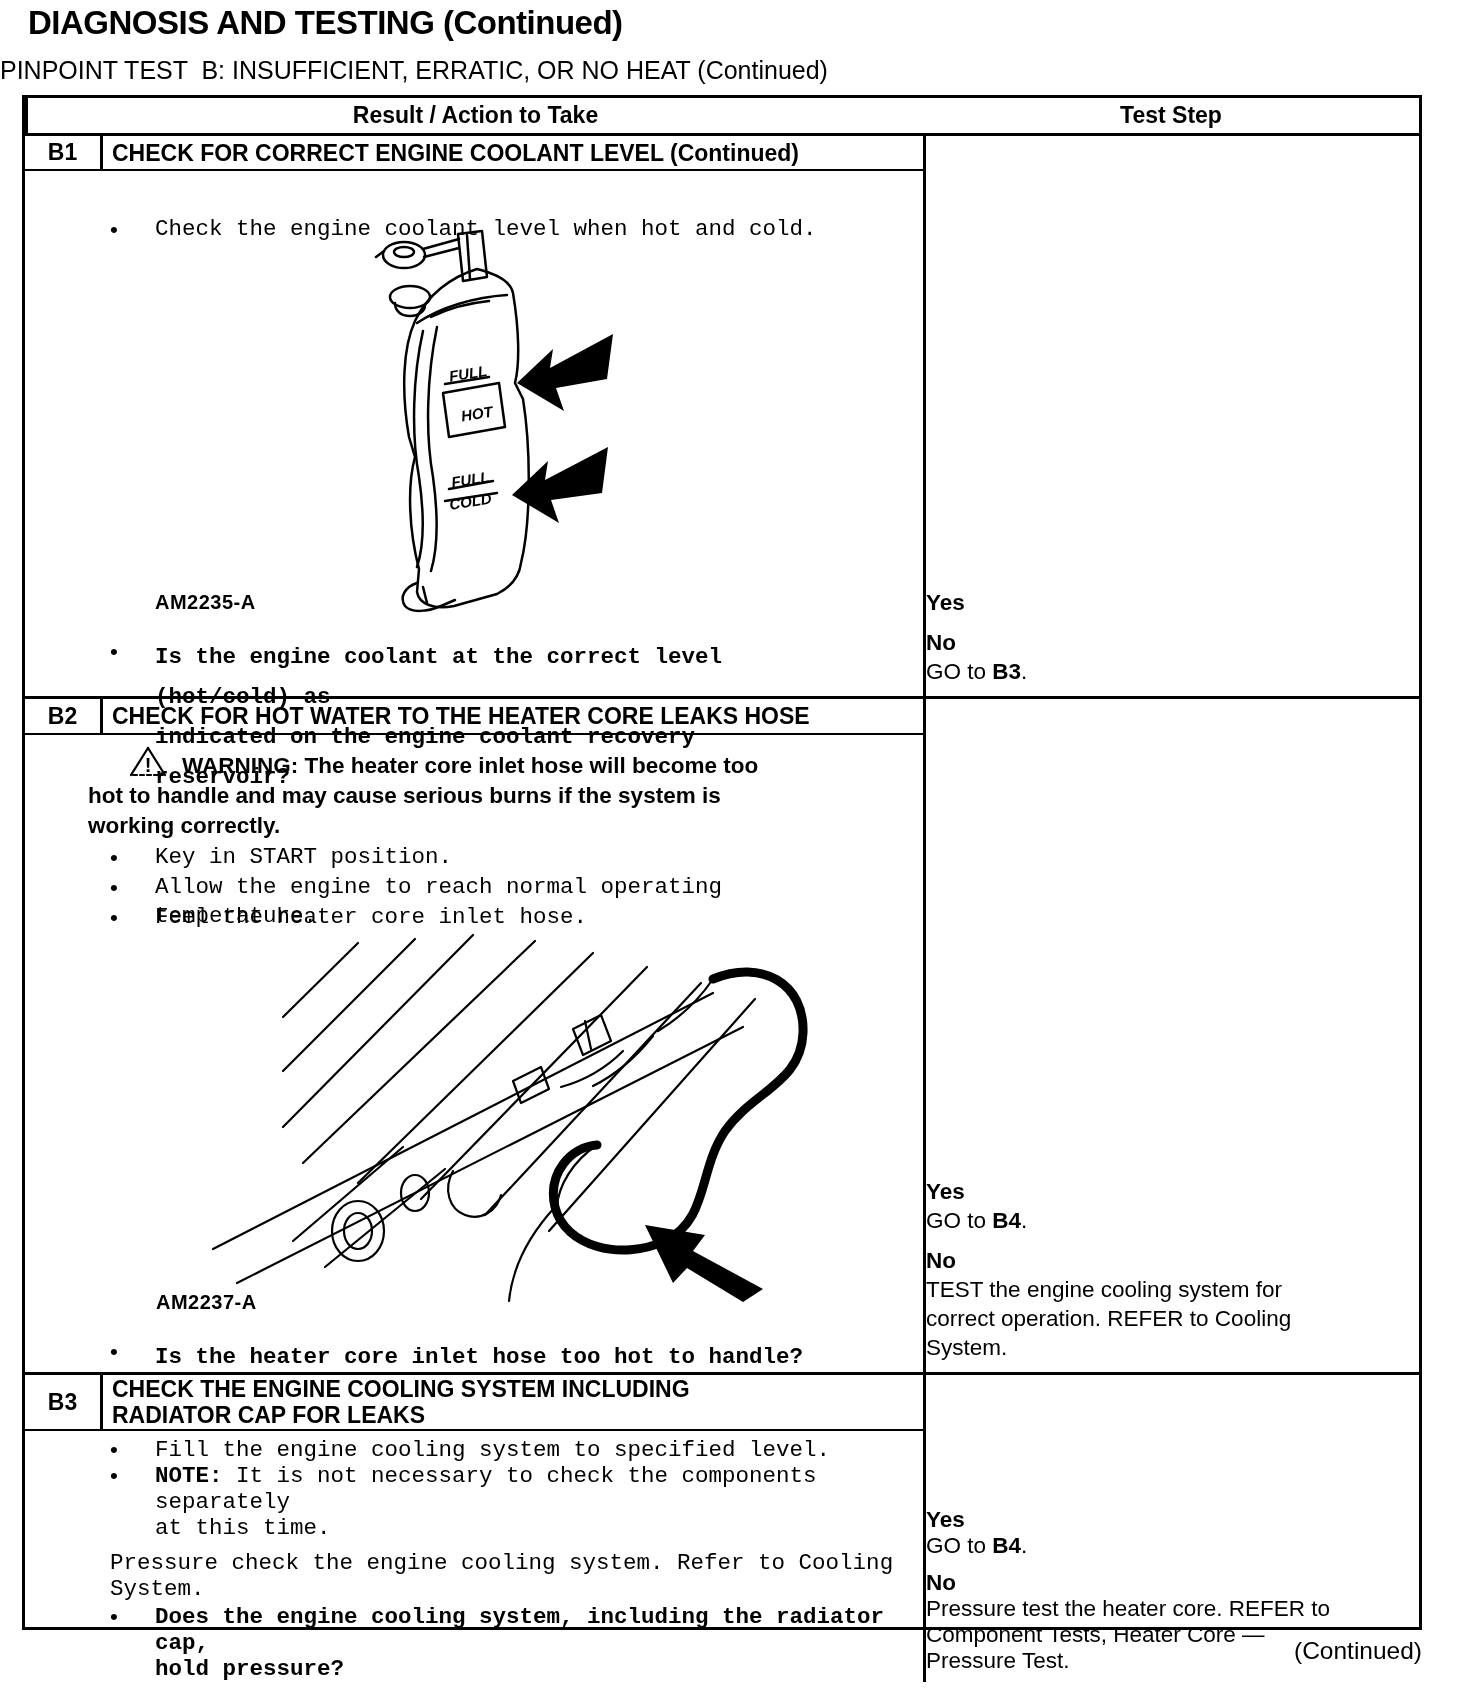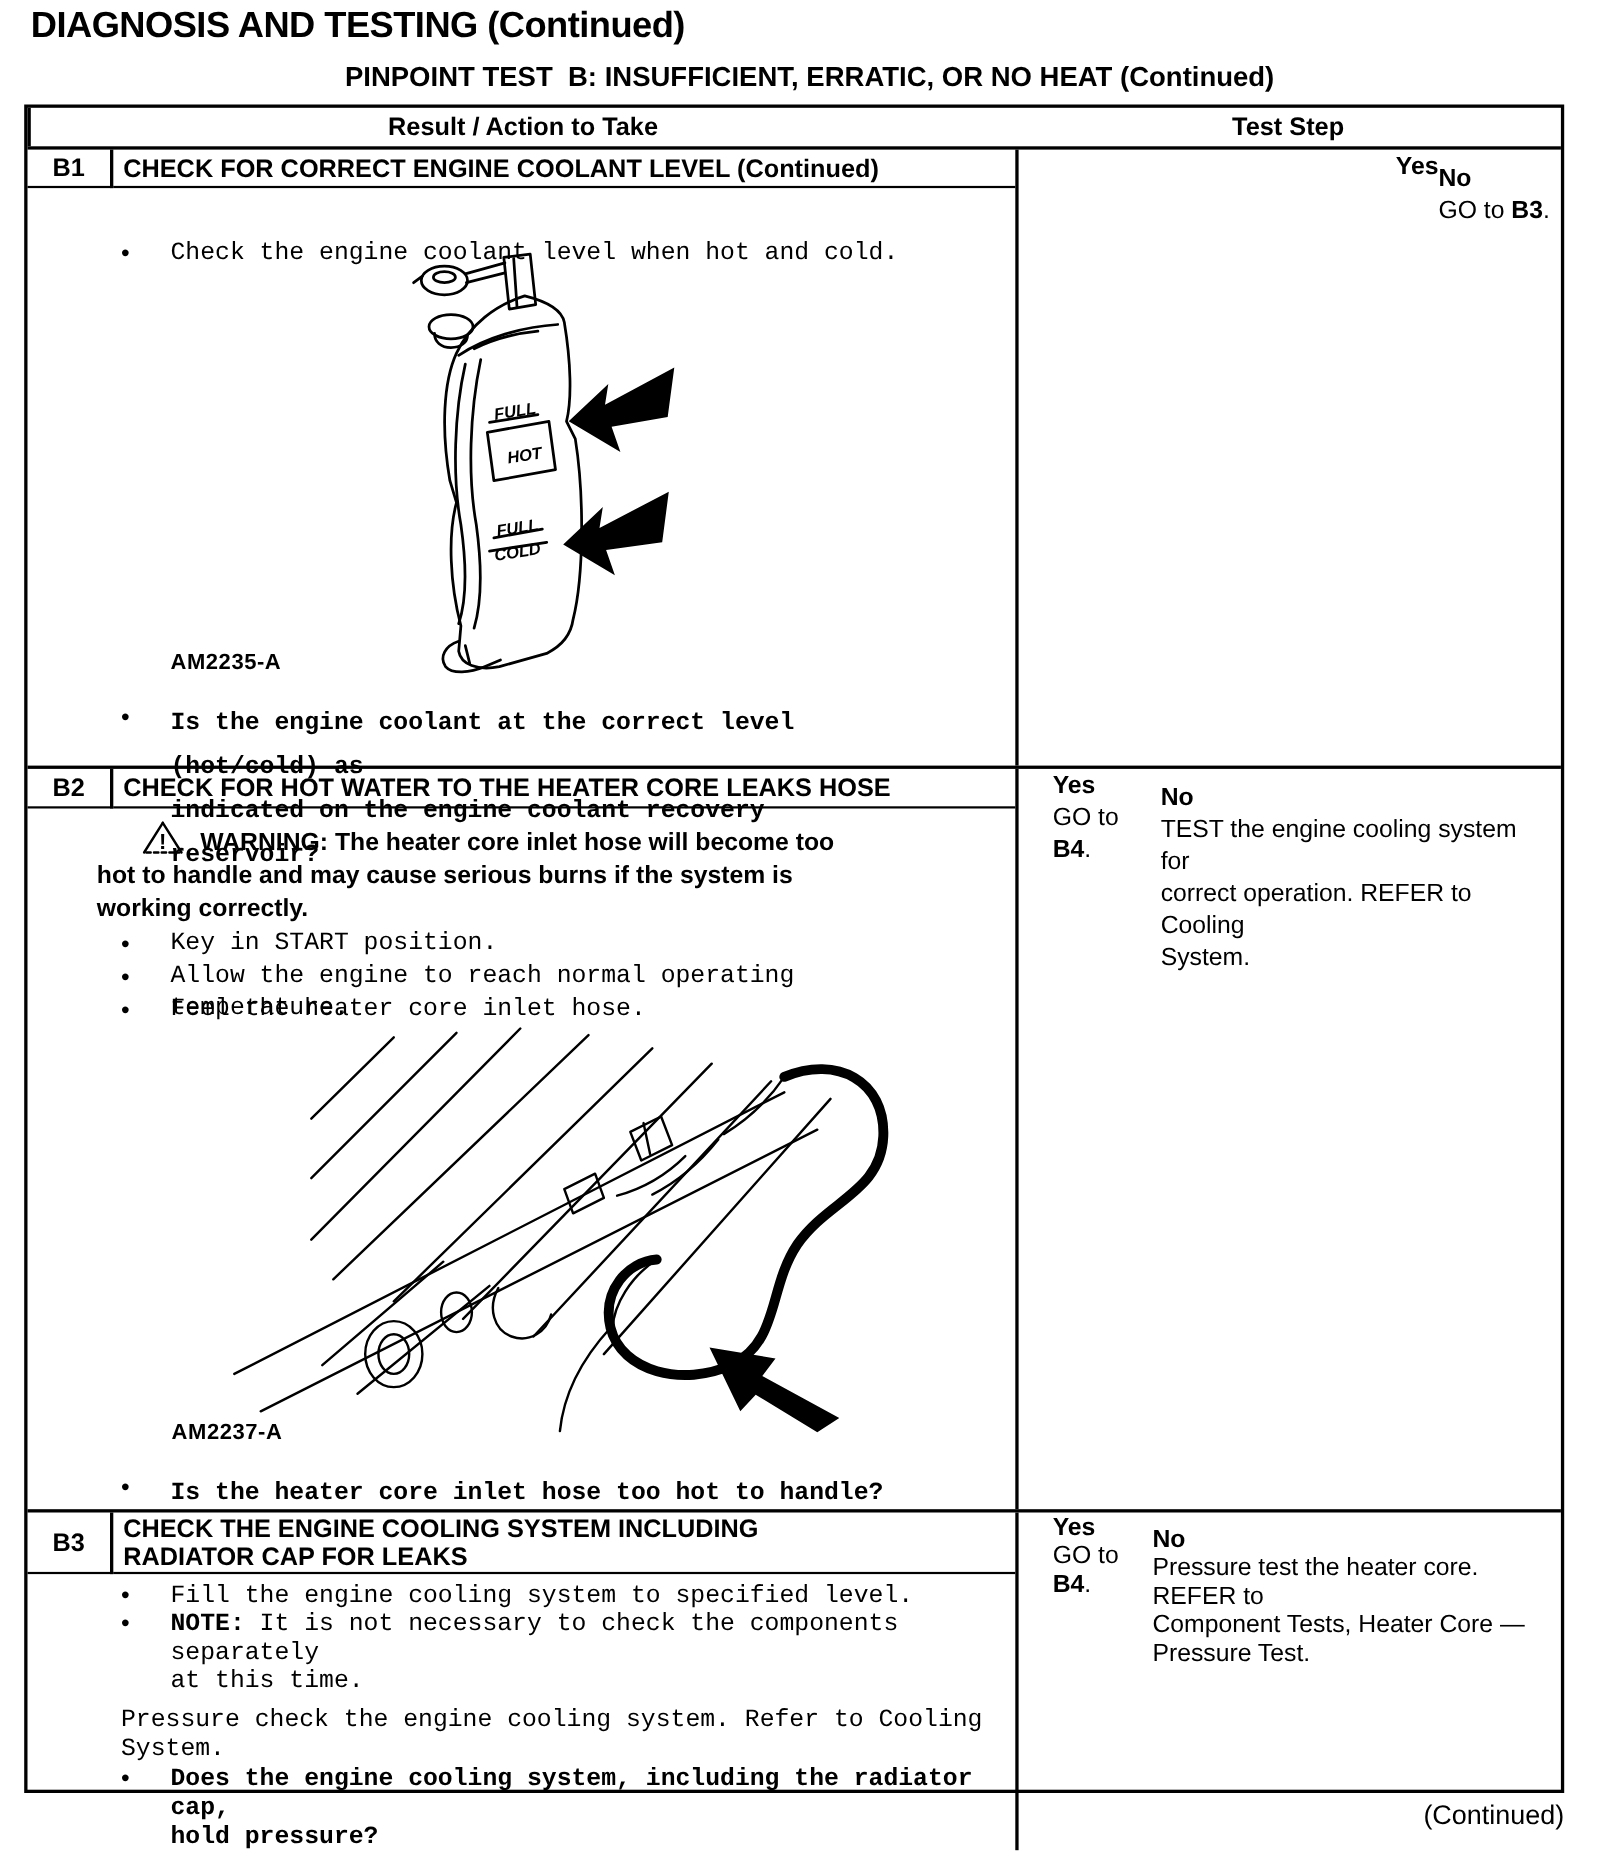--- a/index.html
+++ b/index.html
@@ -3,41 +3,41 @@
 <meta charset="utf-8">
 <style>
   * { margin:0; padding:0; box-sizing:border-box; }
   html,body { background:#ffffff; }
   body {
     width:1472px; height:1688px; position:relative; overflow:hidden;
     color:#000; font-family:"Liberation Sans", sans-serif;
     -webkit-font-smoothing:antialiased;
   }
   .page-title { position:absolute; left:28px; top:4px; font-size:33px; font-weight:700; letter-spacing:-0.5px; }
-  .subtitle   { position:absolute; left:0; top:56px; width:100%; text-align:center; font-size:25px; font-weight:700; white-space:pre; }
+  .subtitle   { position:absolute; left:0; top:56px; width:100%; text-align:left; font-size:25px; font-weight:400; white-space:pre; }
 
   .pp-table { position:absolute; left:22px; top:95px; width:1400px; border:3px solid #000; background:#fff; }
 
   .thead { display:grid; grid-template-columns:898px 1fr; height:38px; border-bottom:3px solid #000; }
   .th { display:flex; align-items:center; justify-content:center; font-weight:700; font-size:23px; }
   .th-result { border-left:3px solid #000; }
 
   .step { display:grid; grid-template-columns:78px 820px 1fr; }
   .step-b1 { height:560px; grid-template-rows:35px 1fr; }
   .step-b2 { height:676px; grid-template-rows:36px 1fr; border-top:3px solid #000; }
   .step-b3 { height:255px; grid-template-rows:56px 1fr; border-top:3px solid #000; }
 
   .cell-id { grid-row:1; grid-column:1; border-right:3px solid #000; border-bottom:2px solid #000;
              display:flex; align-items:center; justify-content:center; font-weight:700; font-size:23px; }
   .cell-title { grid-row:1; grid-column:2; border-bottom:2px solid #000; display:flex; align-items:center;
                 font-weight:700; font-size:23px; line-height:26px; padding-left:9px; white-space:pre-line; }
   .cell-content { grid-row:2; grid-column:1 / 3; position:relative; font-size:22.5px; }
   .cell-result { grid-row:1 / 3; grid-column:3; border-left:3px solid #000;
-                 display:flex; flex-direction:row; justify-content:flex-end;
-                 padding:0 10px 10px 31px; font-size:22.5px; line-height:29px; }
+                 display:flex; flex-direction:column; justify-content:flex-end;
+                 padding:0 10px 10px 0; font-size:22.5px; line-height:29px; }
   .cell-result.compact { line-height:26px; padding-bottom:8px; }
   .res-group + .res-group { margin-top:11px; }
   .res-answer { font-weight:700; }
   .res-action { white-space:pre-line; }
   .bold { font-weight:700; }
 
   .bullet-row { position:absolute; left:85px; display:flex; line-height:29px; }
   .marker { width:45px; flex:none; }
   .btxt { flex:1; white-space:pre-line;font-family:Liberation Mono, monospace; }
   .q { font-weight:700; line-height:40px; }

